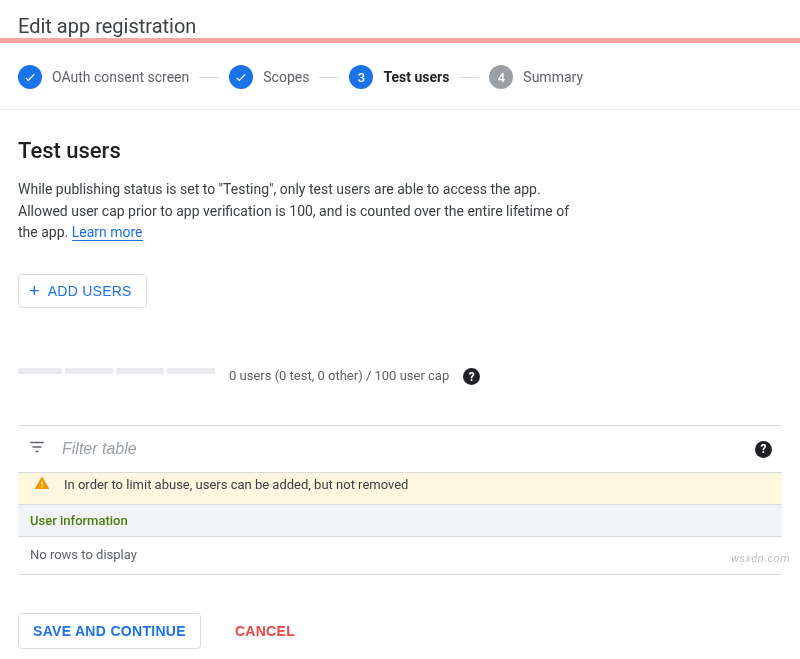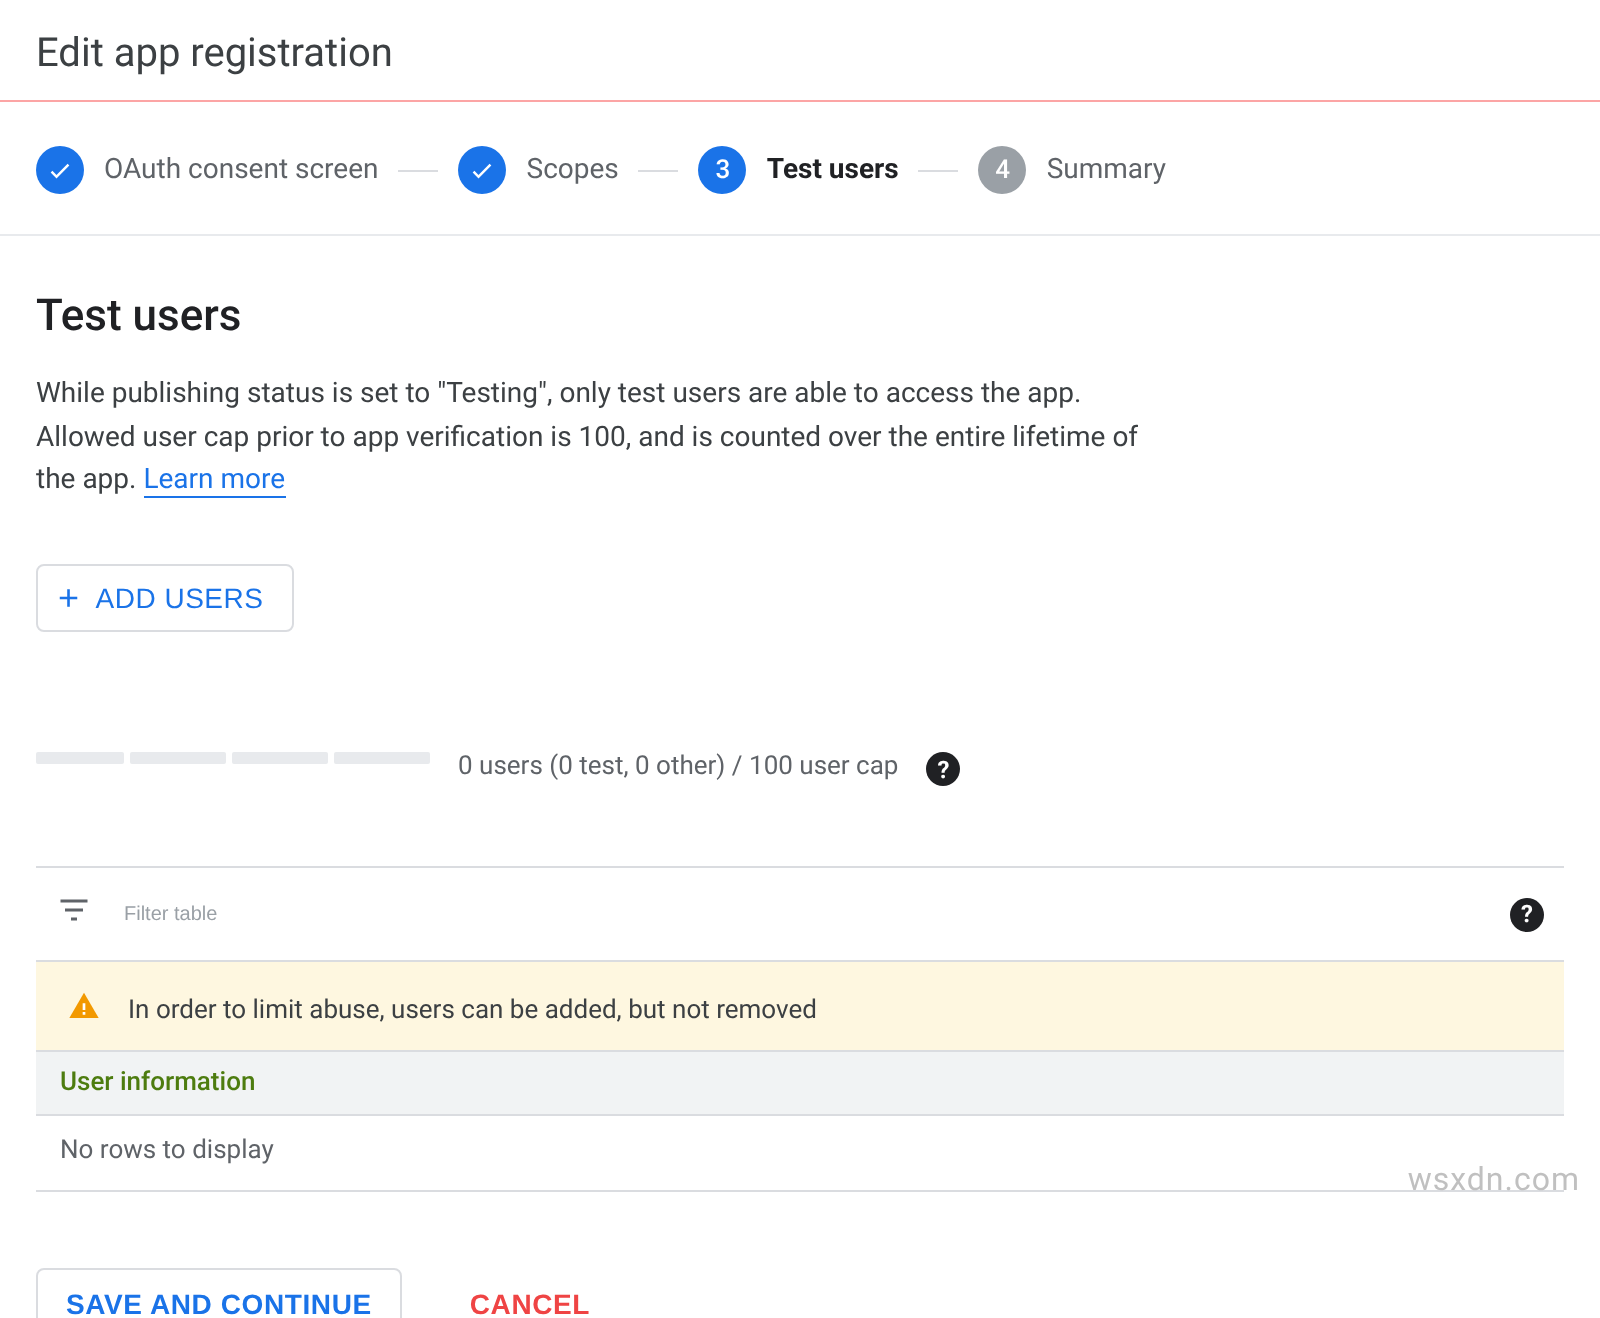--- a/index.html
+++ b/index.html
@@ -4,22 +4,22 @@
 <style>
   * { box-sizing: border-box; }
   body {
     margin: 0;
     font-family: Roboto, "Helvetica Neue", Arial, sans-serif;
     background: #fff;
     color: #202124;
     width: 800px;
   }
   .header {
-    padding: 14px 18px 12px;
-    border-bottom: 1px solid #fca5a5;
+    padding: 14px 18px 0;
+    border-bottom: 5px solid #fca5a5;
   }
   .header h1 {
     font-size: 20px;
     font-weight: 400;
     margin: 0;
     color: #3c4043;
   }
   .stepper {
     display: flex;
     align-items: center;
@@ -86,27 +86,27 @@
     font-size: 12px; font-weight: 700; cursor: pointer;
   }
   .table-wrap { margin-top: 40px; border-top: 1px solid #dadce0; }
   .filter-row {
     display: flex; align-items: center; gap: 14px;
     padding: 12px 10px 12px 10px;
     border-bottom: 1px solid #dadce0;
   }
   .filter-icon svg { width: 18px; height: 18px; fill: #5f6368; }
   .filter-input {
-    flex: 1; border: none; outline: none; font-size: 10px;
-    color: #5f6368; background: transparent;
+    flex: 1; border: none; outline: none; font-size: 16px;
+    color: #5f6368; background: transparent; font-style: italic;
   }
   .filter-input::placeholder { color: #9aa0a6; }
   .warn-row {
     background: #fef7e0;
-    padding: 14px 12px 10px 16px;
+    padding: 2px 12px 10px 16px;
     display: flex; align-items: center; gap: 14px;
     font-size: 13px; color: #3c4043;
     border-bottom: 1px solid #dadce0;
   }
   .warn-icon svg { width: 16px; height: 16px; }
   .thead {
     background: #f1f3f4; padding: 8px 12px;
     font-size: 13px; font-weight: 500; color: #4d7c0f;
     border-bottom: 1px solid #dadce0;
   }
@@ -123,22 +123,22 @@
     color: #1a73e8; font-weight: 700; letter-spacing: 0.3px;
     font-size: 14px; padding: 9px 14px; border-radius: 4px;
     cursor: pointer;
   }
   .cancel-btn {
     border: none; background: none; color: #ef4444;
     font-weight: 700; letter-spacing: 0.3px; font-size: 14px;
     cursor: pointer;
   }
   .watermark {
-    position: absolute; right: 10px; top: 580px;
-    font-size: 16px; color: #c0c0c0; letter-spacing: 0.5px;
+    position: absolute; right: 10px; top: 552px;
+    font-size: 11px; color: #c0c0c0; letter-spacing: 0.5px; font-style: italic;
   }
 </style>
 </head>
 <body>
 
 <div class="header">
   <h1>Edit app registration</h1>
 </div>
 
 <div class="stepper">

